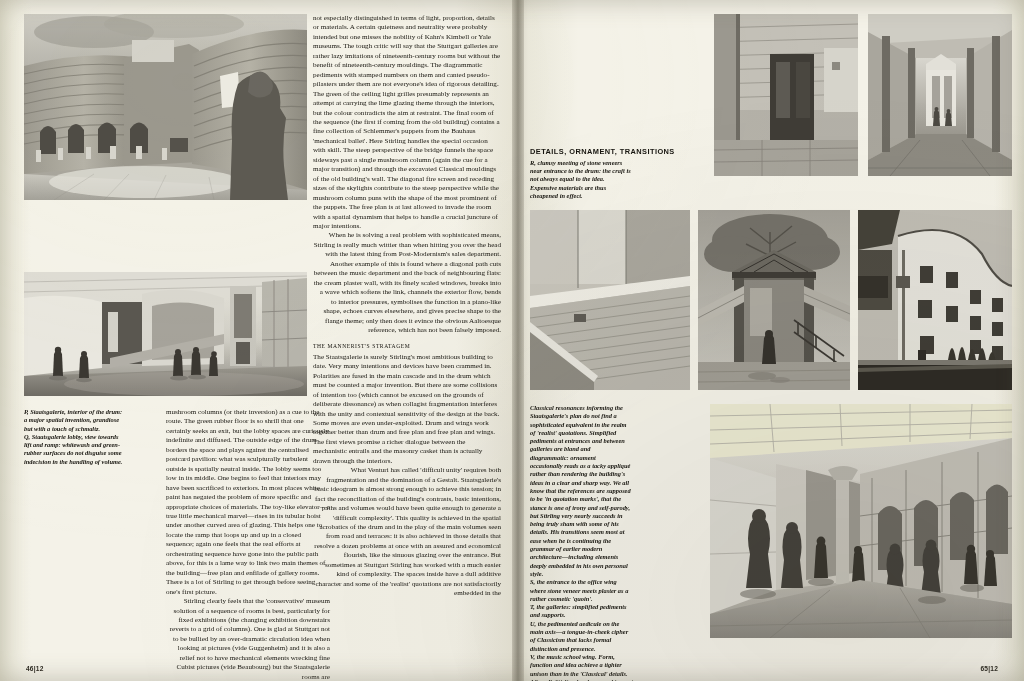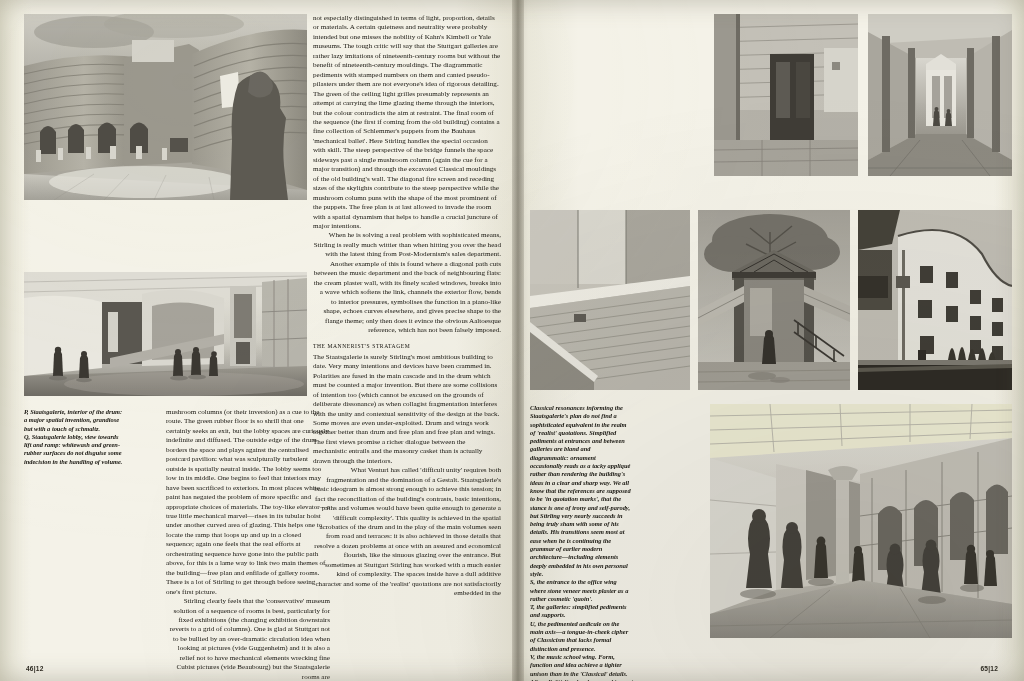--- a/index.html
+++ b/index.html
@@ -356,20 +356,28 @@
         <g fill="#6e6b63">
           <rect x="40" y="34" width="7" height="90"></rect>
             <rect x="99" y="34" width="7" height="90"></rect>
           <rect x="14" y="22" width="8" height="116"></rect>
             <rect x="124" y="22" width="8" height="116"></rect>
         </g>
       </svg>
 
     </div>
 
+    <div class="caption" style="left:12px;top:148px;width:170px;">
+      <div class="caphead">DETAILS, ORNAMENT, TRANSITIONS</div>
+      <p>R, clumsy meeting of stone veneers</p>
+      <p>near entrance to the drum: the craft is</p>
+      <p>not always equal to the idea.</p>
+      <p>Expensive materials are thus</p>
+      <p>cheapened in effect.</p>
+    </div>
 
     <div class="photo" style="left:12px;top:210px;width:160px;height:180px;">
       <svg class="ph" viewBox="0 0 160 180" preserveAspectRatio="none">
         <rect width="160" height="180" fill="#c6c3ba"></rect>
 
         <rect x="0" y="0" width="160" height="74" fill="#d9d7ce"></rect>
         <path d="M0 0 L48 0 L48 74 L0 74 Z" fill="#cac7be"></path>
         <path d="M96 0 L160 0 L160 70 L96 74 Z" fill="#a9a69d"></path>
         <g stroke="#7d7a72" stroke-width="1">
           <path d="M48 0 L48 78" fill="none"></path>

